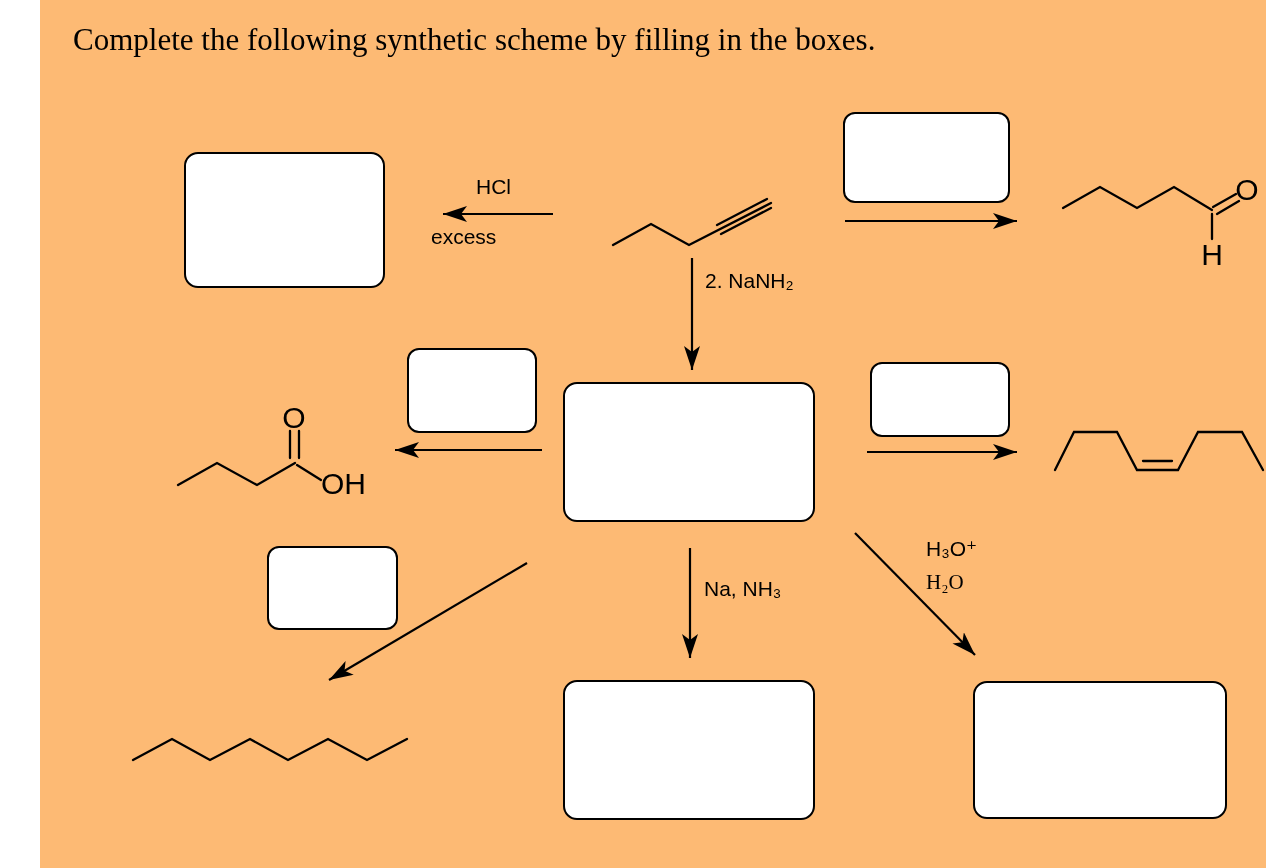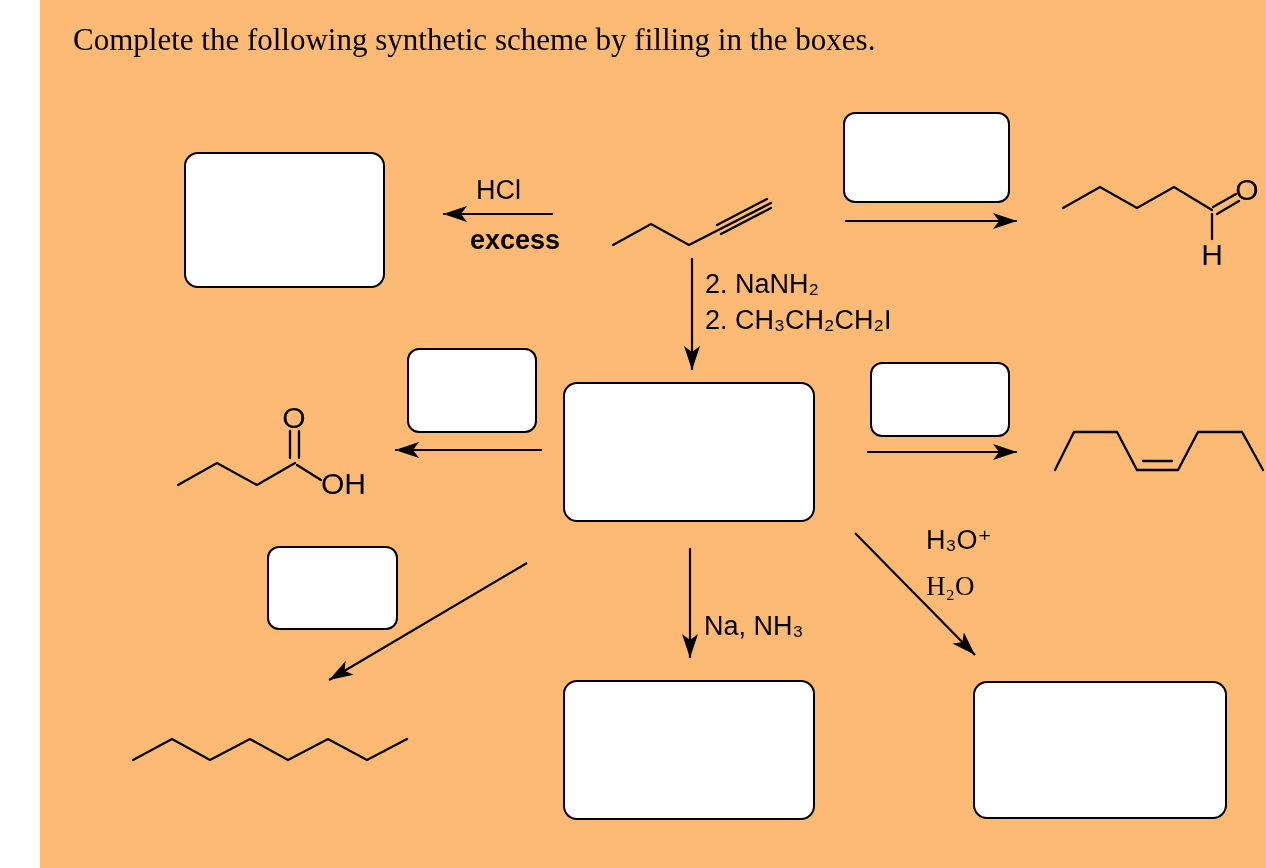--- a/index.html
+++ b/index.html
@@ -23,21 +23,21 @@
   .answer-box{
     position:absolute;
     border:2.5px solid #000;
     border-radius:14px;
     background:#fff;
     box-sizing:border-box;
   }
   .answer-box.small{border-radius:12px;border-width:2.3px;}
   .rlabel{
     position:absolute;
-    font-size:27px;
+    font-size:21px;
     line-height:1.2;
     white-space:nowrap;
     color:#000;
   }
   svg{position:absolute;left:0;top:0;}
   .bond{stroke:#000;stroke-width:2.3;fill:none;stroke-linecap:round;}
   .arrowline{stroke:#000;stroke-width:2.2;fill:none;}
   .atomtext{
     font-family:"Liberation Sans","DejaVu Sans",sans-serif;
     font-size:30px;
@@ -47,25 +47,25 @@
   #box-top-left      {left:144px;top:152px;width:201px;height:136px;}
   #box-top-right     {left:803px;top:112px;width:167px;height:91px;}
   #box-central       {left:523px;top:382px;width:252px;height:140px;}
   #box-mid-left      {left:367px;top:348px;width:130px;height:85px;}
   #box-mid-right     {left:830px;top:362px;width:140px;height:75px;}
   #box-bottom-left   {left:227px;top:546px;width:131px;height:84px;}
   #box-bottom-center {left:523px;top:680px;width:252px;height:140px;}
   #box-bottom-right  {left:933px;top:681px;width:254px;height:138px;}
 
   #lbl-hcl        {left:436px;top:174px;}
-  #lbl-excess     {left:430px;top:224px;font-weight:bold;}
+  #lbl-excess     {left:391px;top:224px;}
   #lbl-alk1       {left:665px;top:268px;}
   #lbl-alk2       {left:665px;top:304px;}
-  #lbl-nanh3      {left:664px;top:610px;}
-  #lbl-h3o        {left:886px;top:524px;}
+  #lbl-nanh3      {left:664px;top:576px;}
+  #lbl-h3o        {left:886px;top:536px;}
   #lbl-h2o        {left:886px;top:570px;font-family:Liberation Serif, serif;}
 </style>
 </head>
 <body>
 
 <div id="stage">
 
   <div class="title">Complete the following synthetic scheme by filling in the boxes.</div>
 
   <div class="answer-box" id="box-top-left"></div>
@@ -73,21 +73,20 @@
   <div class="answer-box" id="box-central"></div>
   <div class="answer-box small" id="box-mid-left"></div>
   <div class="answer-box small" id="box-mid-right"></div>
   <div class="answer-box small" id="box-bottom-left"></div>
   <div class="answer-box" id="box-bottom-center"></div>
   <div class="answer-box" id="box-bottom-right"></div>
 
   <div class="rlabel" id="lbl-hcl">HCl</div>
   <div class="rlabel" id="lbl-excess">excess</div>
   <div class="rlabel" id="lbl-alk1">2. NaNH₂</div>
-  <div class="rlabel" id="lbl-alk2">2. CH₃CH₂CH₂I</div>
   <div class="rlabel" id="lbl-nanh3">Na, NH₃</div>
   <div class="rlabel" id="lbl-h3o">H₃O⁺</div>
   <div class="rlabel" id="lbl-h2o">H₂O</div>
 
   <svg width="1266" height="868" viewBox="0 0 1266 868">
     <defs>
       <marker id="ah" markerUnits="userSpaceOnUse" markerWidth="26" markerHeight="18" refX="24" refY="8" orient="auto">
         <path d="M0,0 L24,8 L0,16 L6,8 Z" fill="#000"></path>
       </marker>
     </defs>

